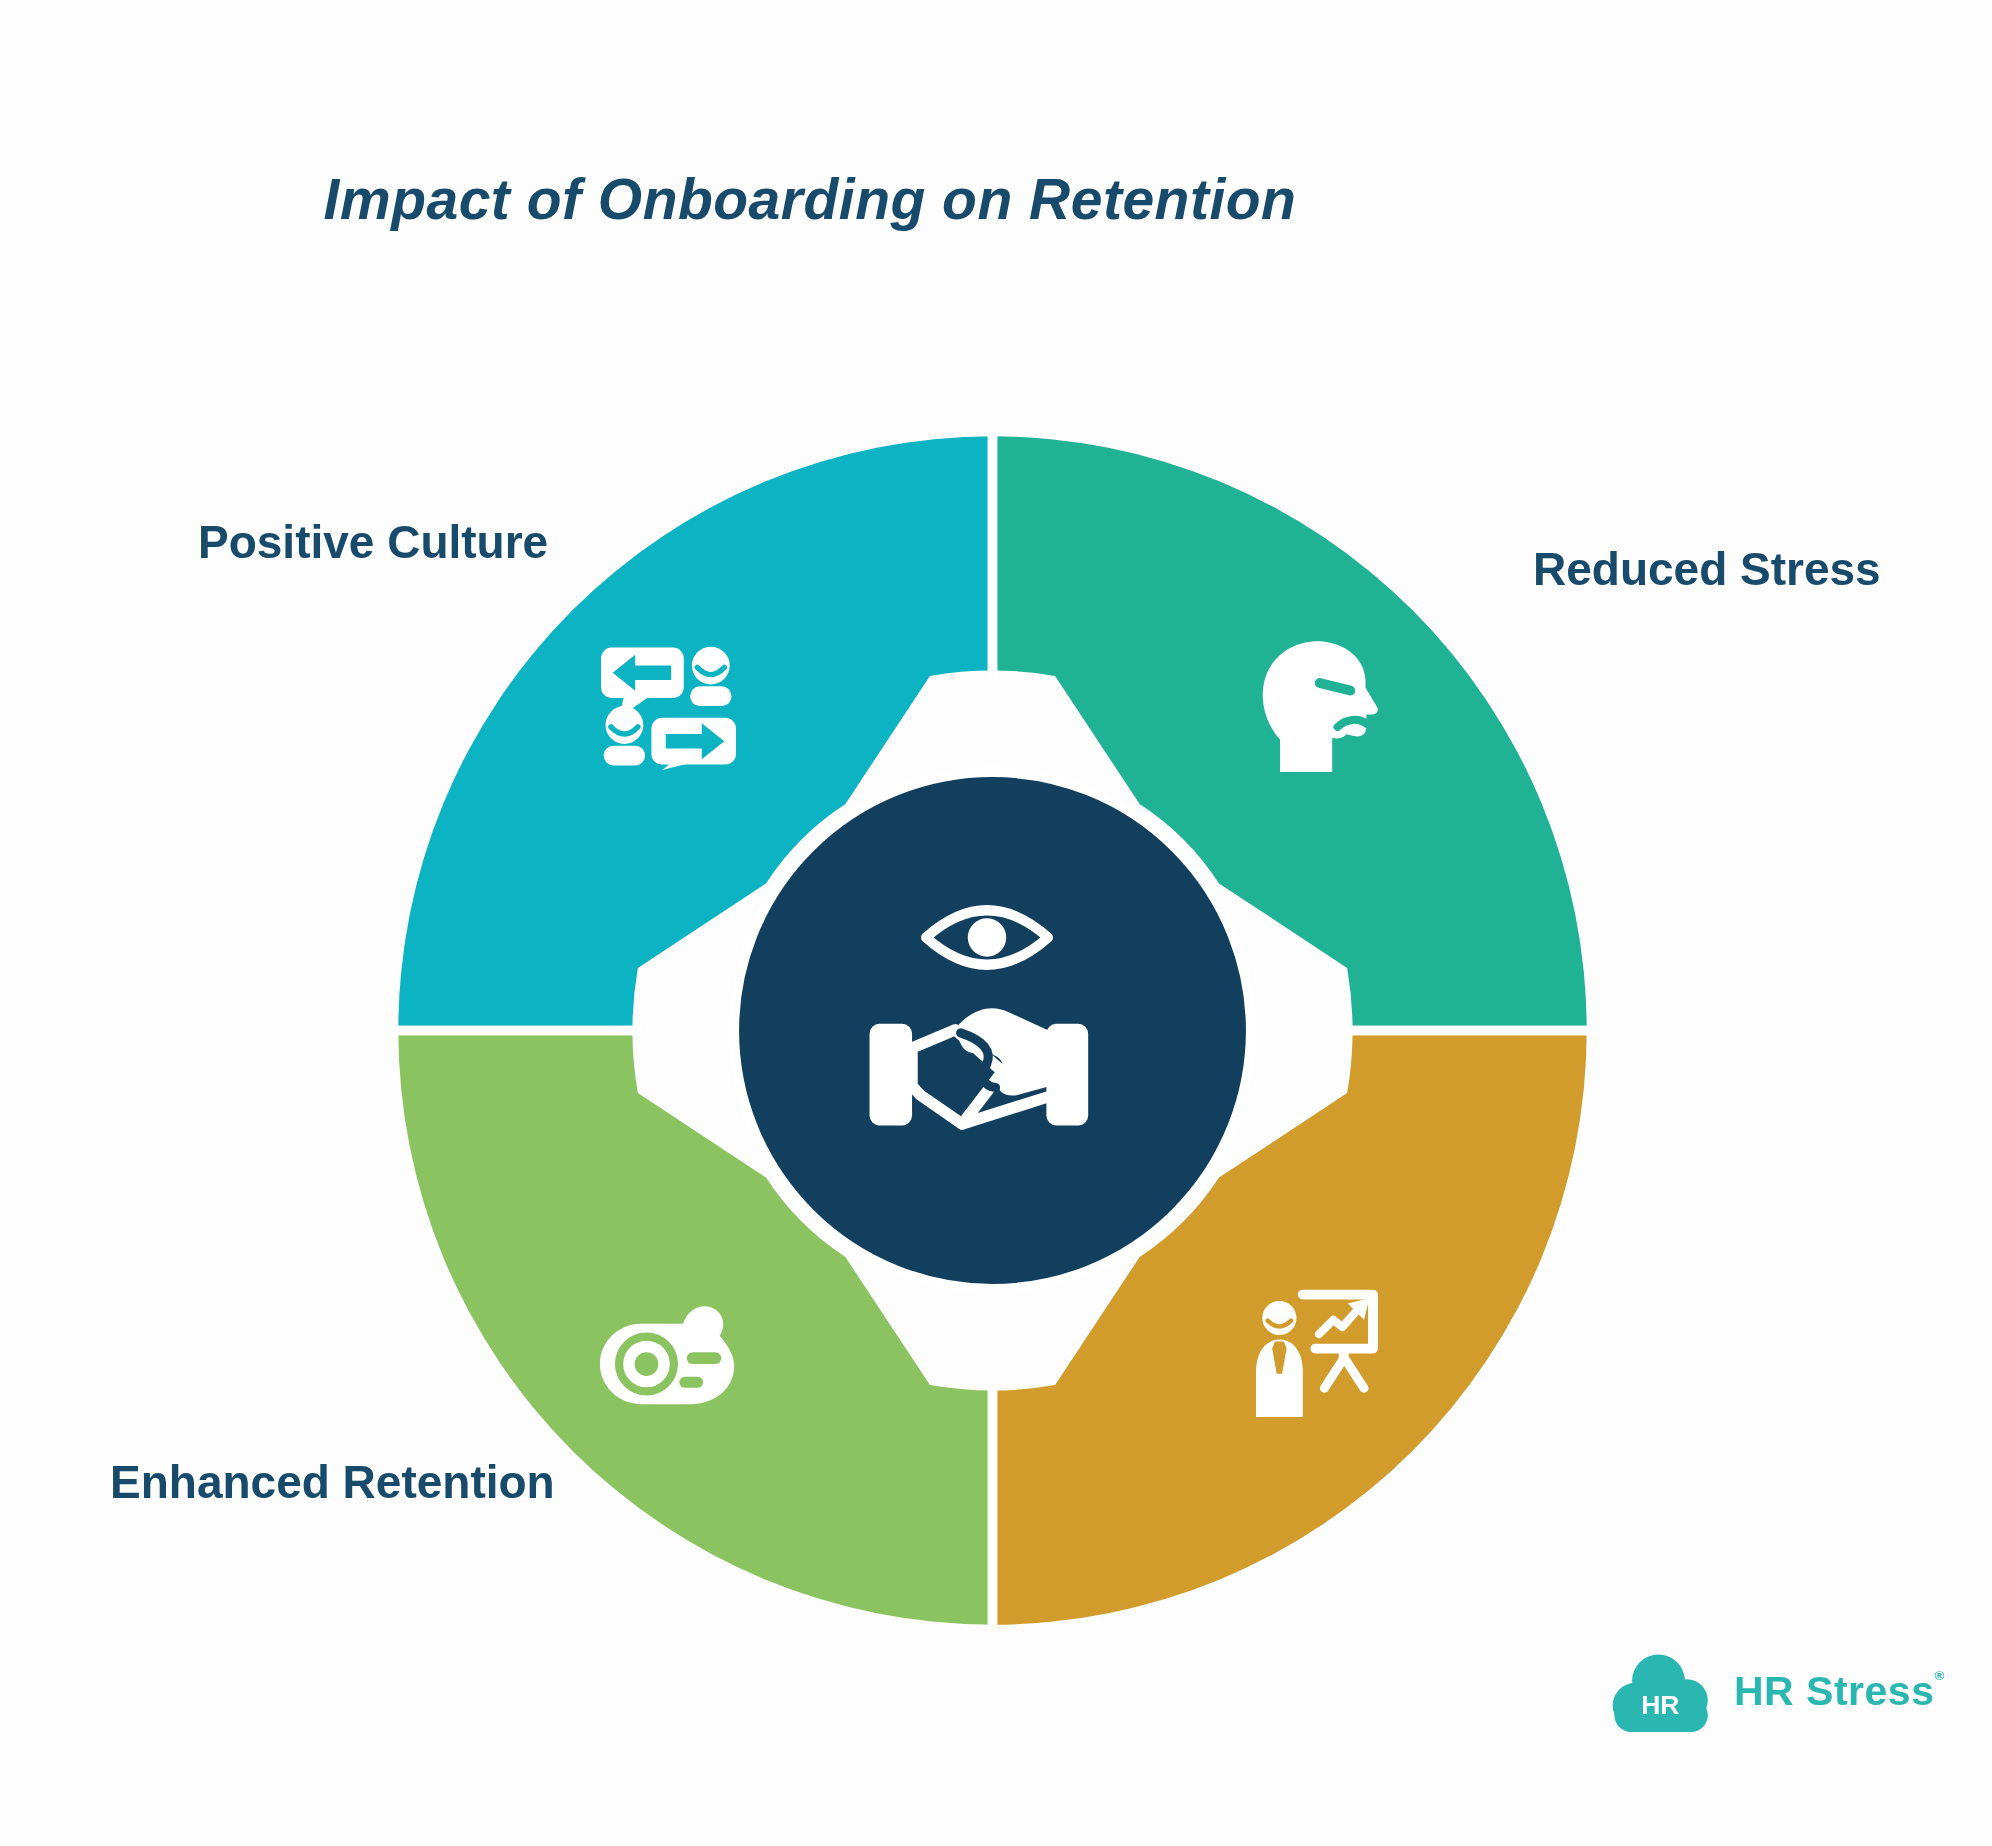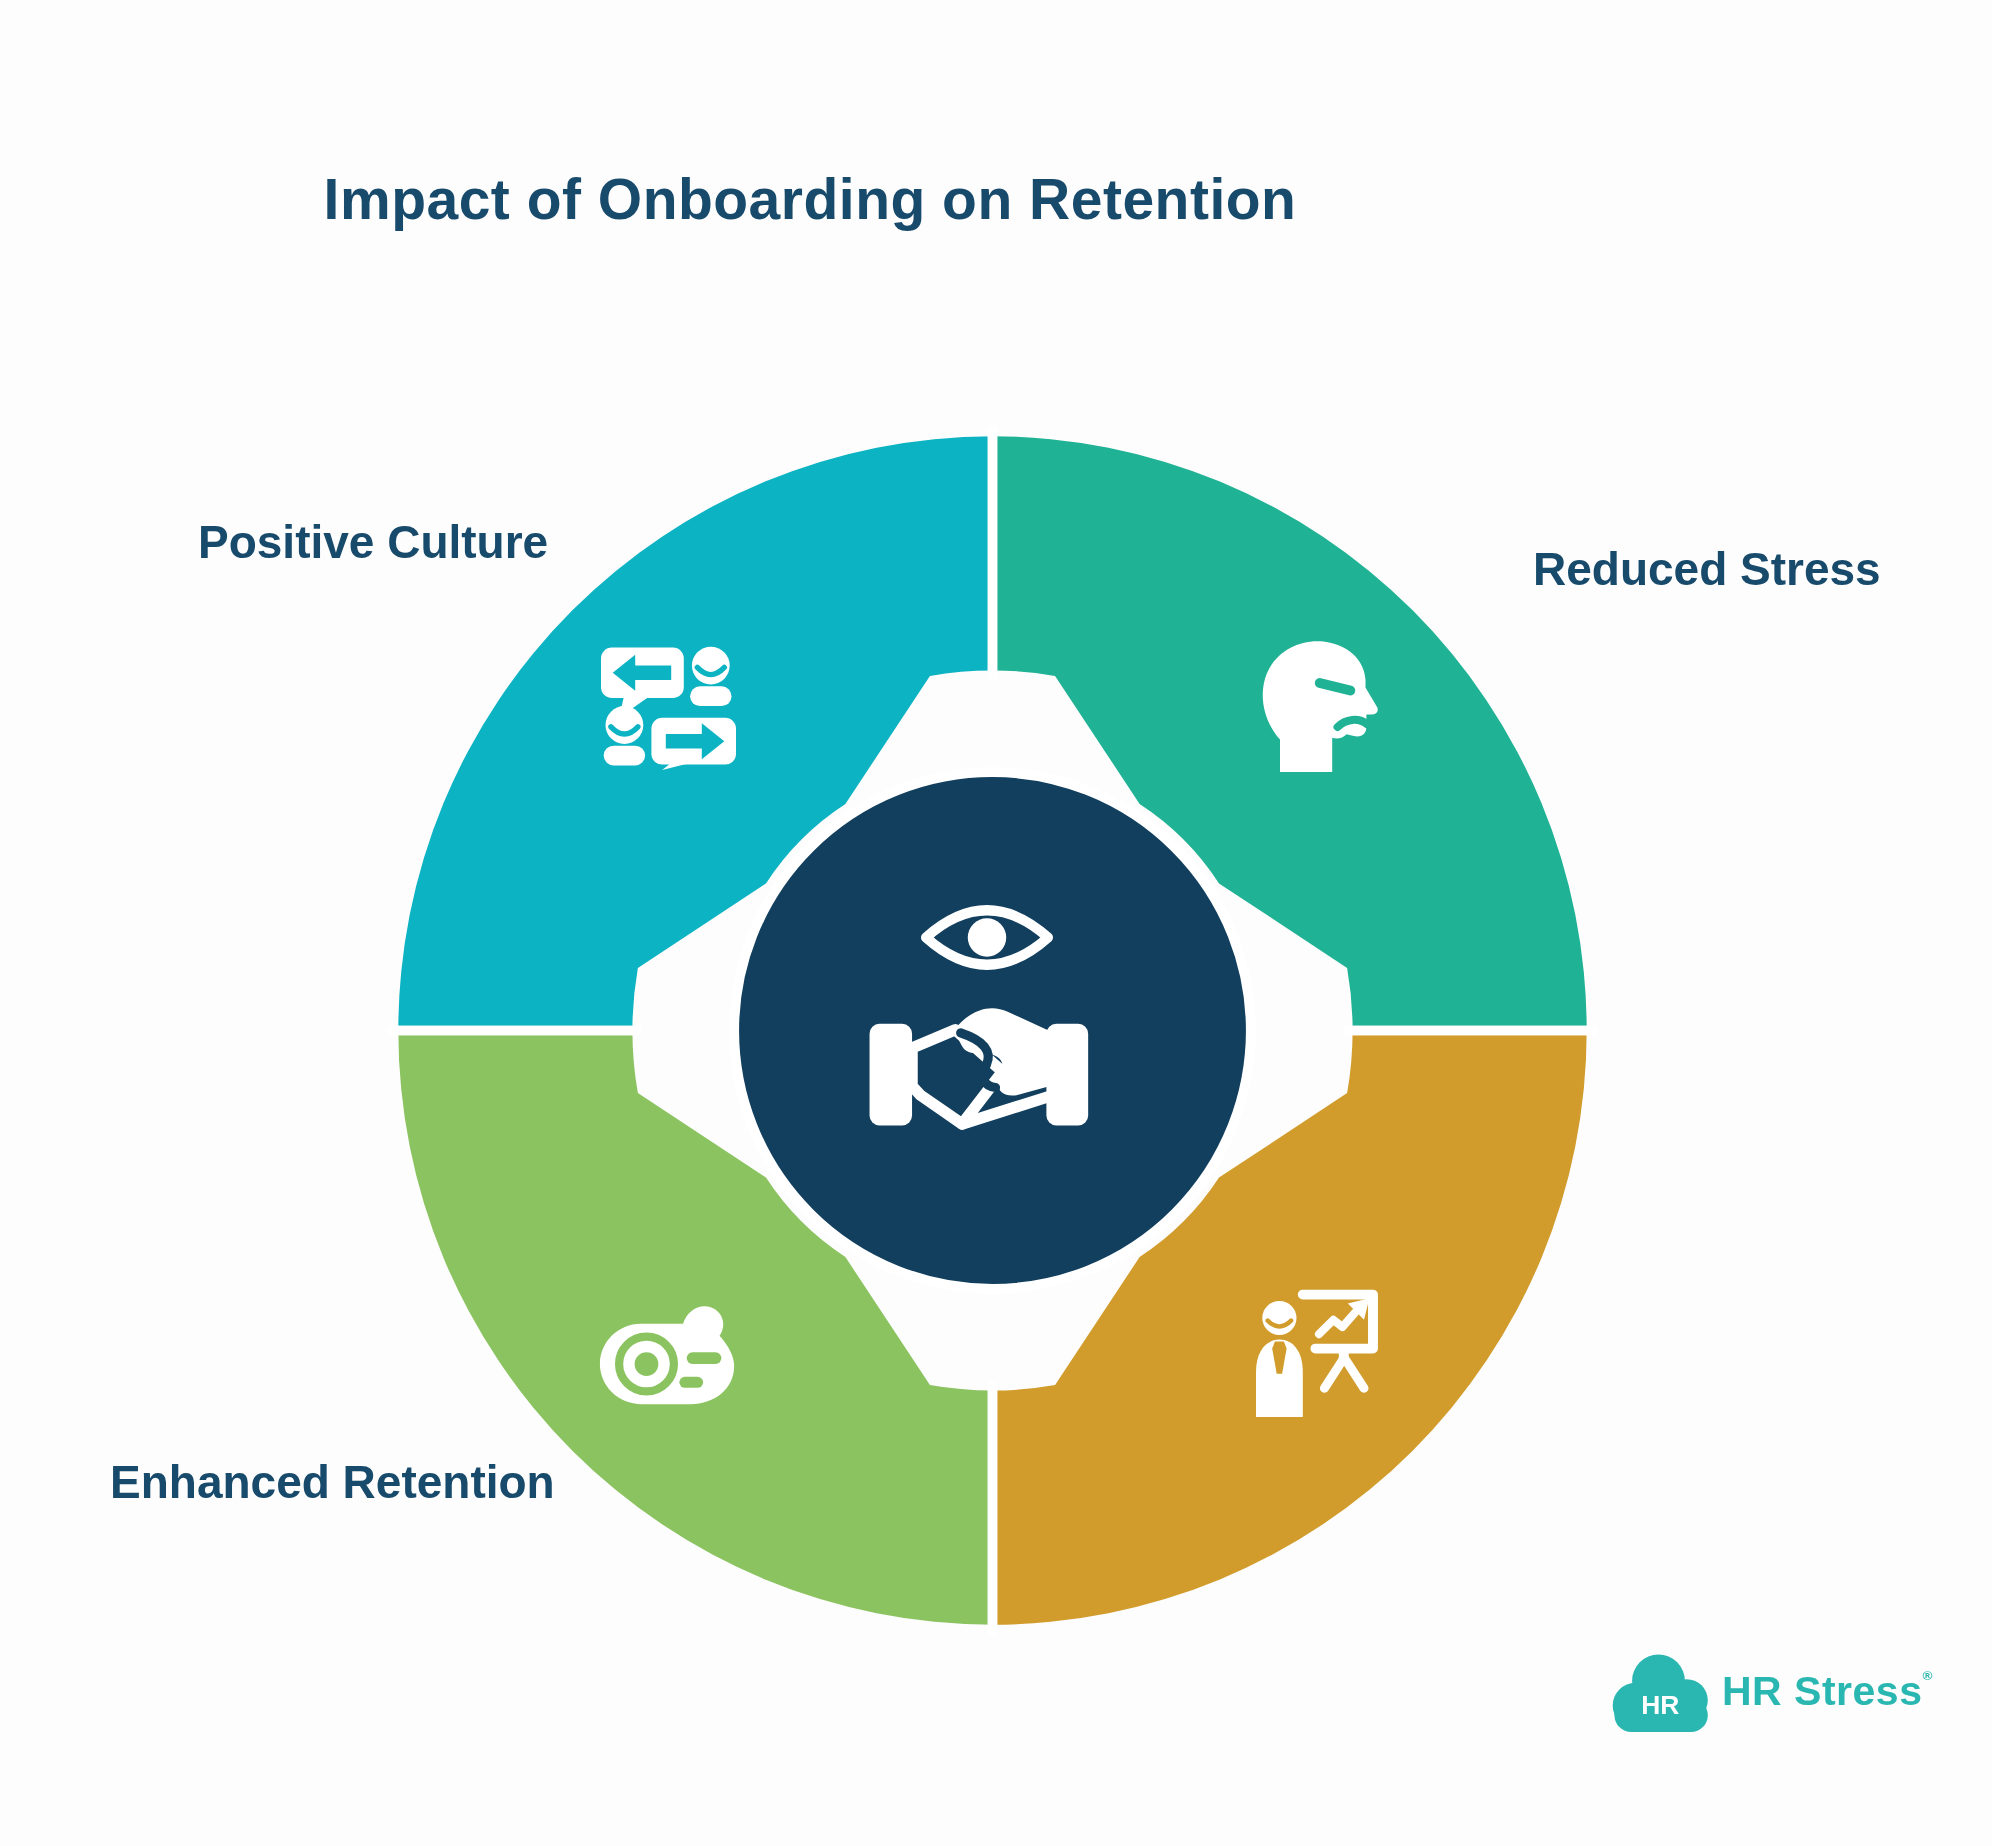--- a/index.html
+++ b/index.html
@@ -8,41 +8,42 @@
     background:#fdfdfd;
     font-family:"Liberation Sans", sans-serif;
     position:relative;overflow:hidden;
   }
   .canvas{position:absolute;inset:0;}
   .page-title{
     position:absolute;left:0;top:128px;width:1620px;
     text-align:center;
     font-size:57px;font-weight:700;color:var(--text);
     letter-spacing:0.5px;
+    font-style:italic;
   }
   .q-label{
     position:absolute;
     font-size:46px;font-weight:700;color:var(--text);
     white-space:nowrap;
   }
   #label-nw{left:198px;top:515px;}
   #label-ne{left:1533px;top:526px;margin-top:16px;}
   #label-sw{left:110px;top:1455px;}
   #label-se{left:1497px;top:1455px;}
   #wheel{position:absolute;left:356px;top:394px;width:1273px;height:1273px;}
   .icon{position:absolute;}
   #icon-nw{left:601px;top:635px;width:135px;height:135px;}
   #icon-ne{left:1253px;top:637px;width:126px;height:135px;}
   #icon-sw{left:599px;top:1300px;width:137px;height:108px;}
   #icon-se{left:1247px;top:1282px;width:135px;height:135px;}
   #icon-eye{left:914px;top:896px;width:146px;height:83px;}
   #icon-hands{left:846px;top:1001px;width:290px;height:167px;}
   .logo{
     position:absolute;left:1609px;top:1651px;
-    display:flex;align-items:center;gap:7px;
+    display:flex;align-items:center;gap:19px;
   }
   .logo-badge{width:106px;height:81px;}
   .logo-word{
     font-size:41px;font-weight:700;color:var(--logo);
     letter-spacing:0.5px;
   }
   .logo-word sup{font-size:13.5px;font-weight:700;vertical-align:25px;}
 </style>
 </head>
 <body style="background: rgb(253, 253, 253);">

